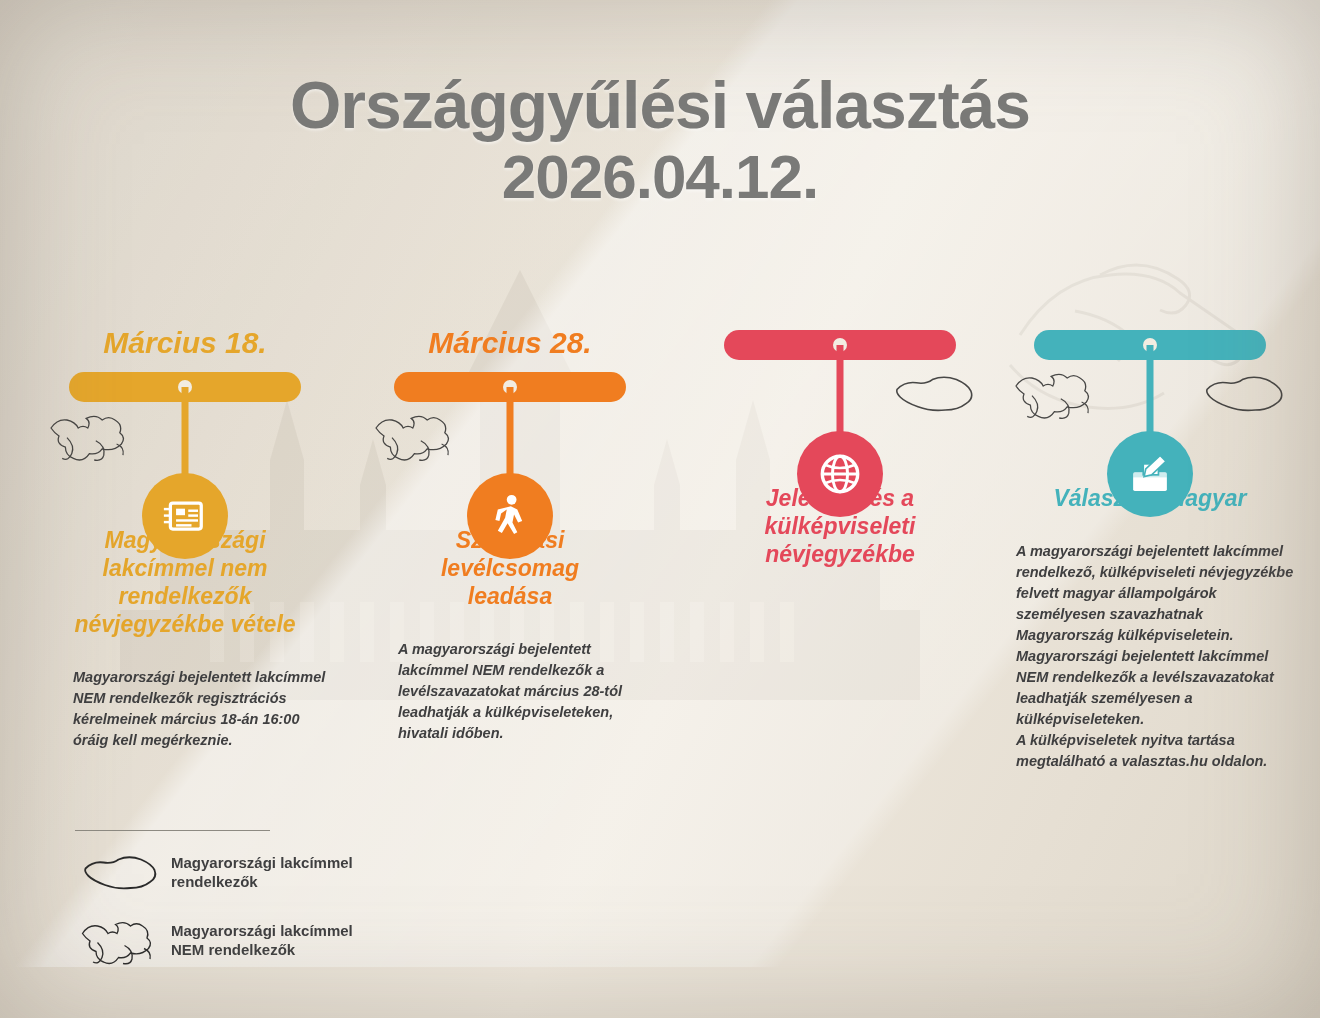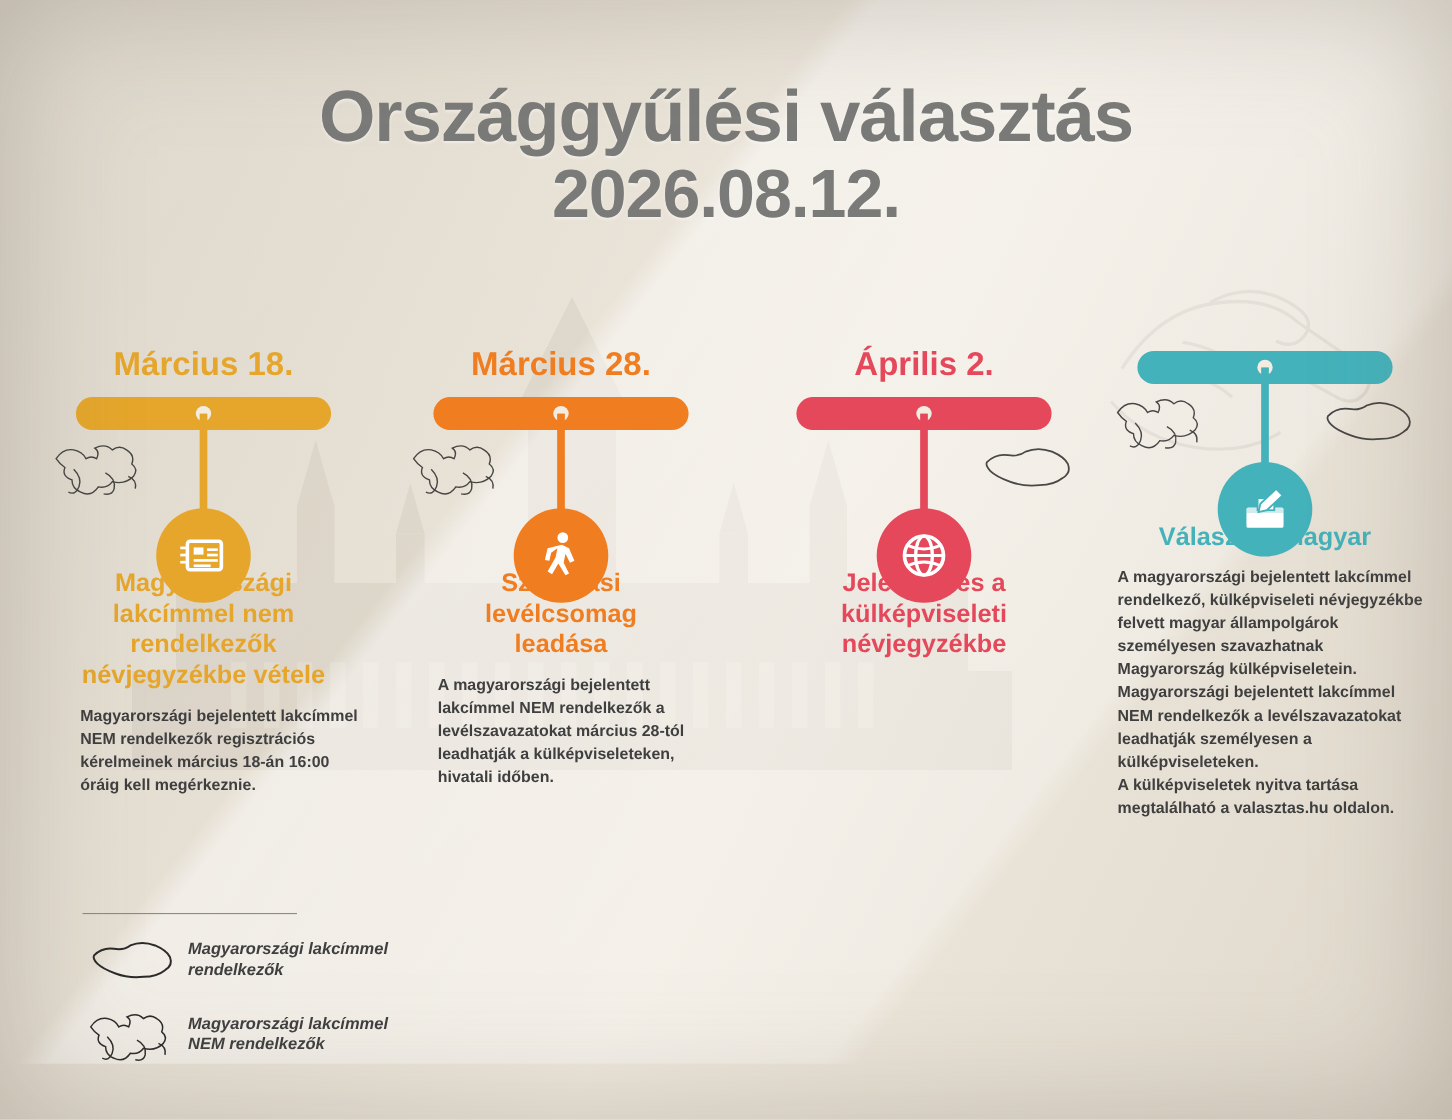--- a/index.html
+++ b/index.html
@@ -55,22 +55,23 @@
     text-shadow:0 2px 3px rgba(255,255,255,0.5);
   }
   .title .l1{font-size:66px;display:block;}
   .title .l2{font-size:62px;display:block;margin-top:6px;}
 
   .columns{
     position:absolute;left:0;top:315px;width:1320px;height:700px;
   }
   .col{
     position:absolute;
-    top:0;
+    top:11px;
     width:300px;
+    font-style:italic;
   }
   .col.c0{left:35px;}
   .col.c1{left:360px;}
   .col.c2{left:690px;}
   .col.c3{left:1000px;}
 
   .date{
     font-size:30px;font-weight:bold;text-align:center;
     letter-spacing:0px;
     margin-bottom:8px;
@@ -100,41 +101,41 @@
     width:96px;height:60px;opacity:0.85;
   }
   .minimap.left{left:8px;}
   .minimap.right{right:8px;}
 
   .headline{
     margin-top:88px;
     font-size:23px;font-weight:bold;line-height:1.22;text-align:center;
   }
   .body{
-    margin-top:14px;
+    margin-top:29px;
     font-size:14.5px;font-weight:bold;line-height:1.45;
     color:#3f3f40;
     text-align:left;
   }
   .col.c0 .body{padding-left:38px;padding-right:8px;}
   .col.c1 .body{padding-left:38px;padding-right:8px;}
   .col.c2 .body{padding-left:40px;padding-right:6px;}
   .col.c3 .body{padding-left:16px;padding-right:6px;}
   .col.c0 .headline{padding:0 26px;}
   .col.c1 .headline{padding:0 40px;}
   .col.c2 .headline{padding:0 36px;}
   .col.c3 .headline{padding:0 30px;}
 
   .legend{
     position:absolute;left:75px;top:830px;width:300px;
   }
   .legend .rule{
     width:195px;height:1px;background:#8d8a82;margin-bottom:14px;
   }
-  .legend-row{display:flex;align-items:center;margin-bottom:12px;font-style:italic;}
+  .legend-row{display:flex;align-items:center;margin-bottom:12px;}
   .legend-row .sym{width:90px;height:56px;flex:0 0 90px;}
   .legend-row .lab{
     font-size:15px;font-weight:bold;color:#3f3f40;line-height:1.25;
     margin-left:6px;
   }
   svg{display:block;}
 </style>
 </head>
 <body>
 
@@ -191,21 +192,21 @@
       <path d="M30 150 q30 35 78 42 q44 6 76 -14"></path>
       <path d="M95 96 q34 6 56 26"></path>
       <path d="M88 124 q32 4 52 22"></path>
     </g>
   </svg>
 
   <div class="diag-band"></div>
 
   <div class="title">
     <span class="l1">Országgyűlési választás</span>
-    <span class="l2">2026.08.12.</span>
+    <span class="l2">2026.04.12.</span>
   </div>
 
   <div class="columns">
 
     <div class="col c0">
       <div class="date" style="color:#e5a62b">Március 18.</div>
       <div class="bar-wrap">
         <div class="bar" style="background:#e5a62b"></div>
         <div class="dot"></div>
         <div class="stem" style="background:#e5a62b"></div>
@@ -254,21 +255,20 @@
             <circle cx="34" cy="12" r="6" fill="#ffffff"></circle>
             <path d="M33 20 l8 4 l6 14 l-5 2 l-5 -10 l-2 10 l6 12 l-4 2 l-8 -13 l-7 12 l-5 -3 l9 -16 l2 -10 l-7 5 l-2 9 l-5 -1 l3 -13 z" fill="#ffffff"></path>
           </svg>
         </div>
       </div>
       <div class="headline" style="color:#f07d20">Szavazási levélcsomag leadása</div>
       <div class="body">A magyarországi bejelentett lakcímmel NEM rendelkezők a levélszavazatokat március 28-tól leadhatják a külképviseleteken, hivatali időben.</div>
     </div>
 
     <div class="col c2">
-      <div class="date" style="color:#e4485a">Április 2.</div>
       <div class="bar-wrap">
         <div class="bar" style="background:#e4485a"></div>
         <div class="dot"></div>
         <div class="stem" style="background:#e4485a"></div>
         <svg class="minimap right" viewBox="0 0 120 72">
           <path d="M14 30 q10 -10 24 -8 q12 2 20 -4 q14 -6 30 0 q14 6 18 14 q4 10 -6 16 q-10 8 -26 8 q-18 2 -34 -4 q-16 -6 -22 -12 q-6 -6 -4 -10 z" fill="none" stroke="#2b2b2b" stroke-width="2"></path>
         </svg>
         <div class="circle" style="background:#e4485a">
           <svg viewBox="0 0 64 64" width="54" height="54">
             <circle cx="32" cy="32" r="21" fill="none" stroke="#ffffff" stroke-width="4"></circle>

